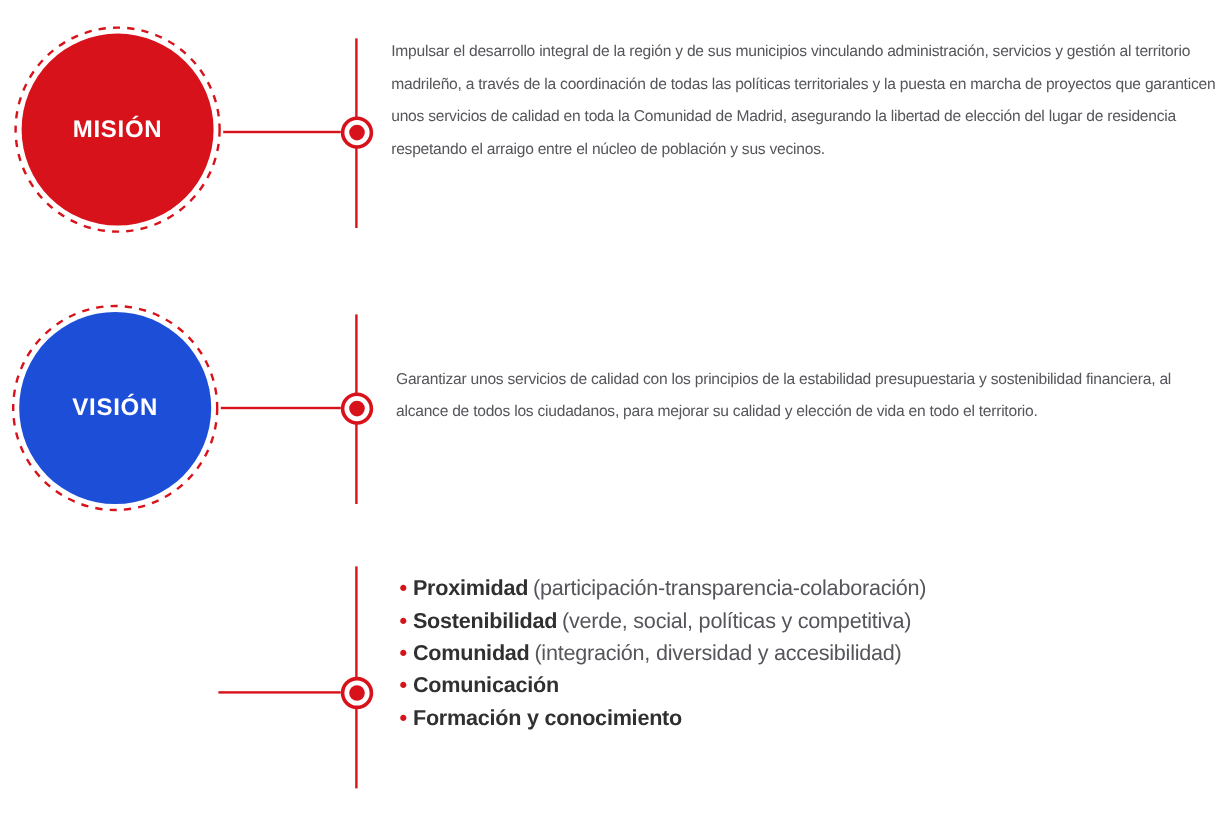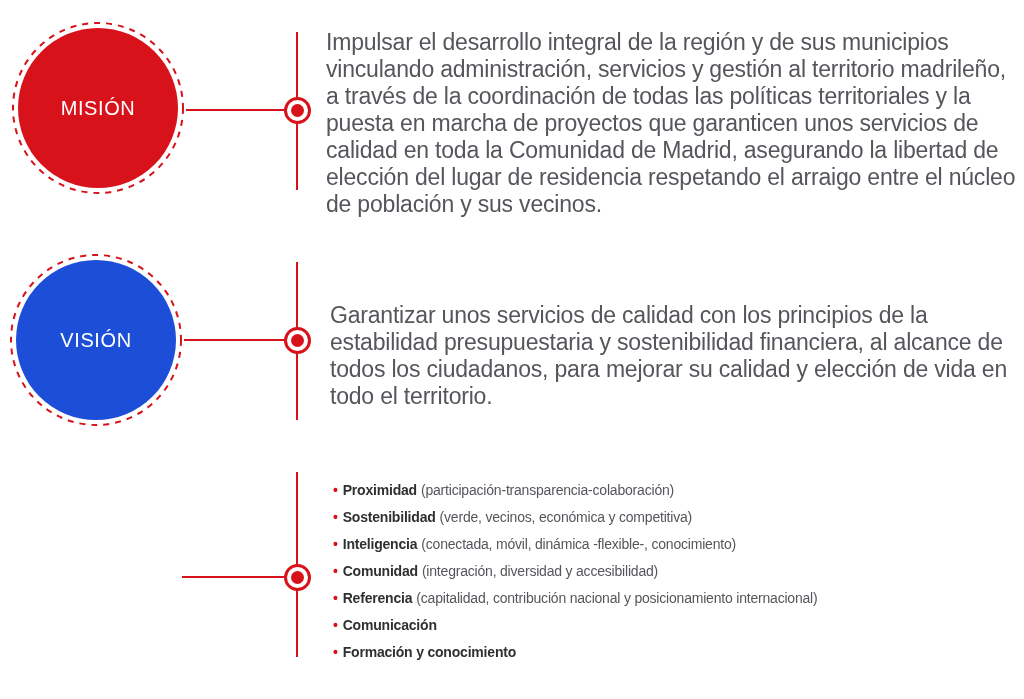--- a/index.html
+++ b/index.html
@@ -28,21 +28,21 @@
   .solid-circle {
     position: absolute;
     inset: 8px;
     border-radius: 50%;
     display: flex;
     align-items: center;
     justify-content: center;
   }
   .circle-label {
     color: #ffffff;
-    font-weight: normal;
+    font-weight: bold;
     font-size: 20px;
     letter-spacing: 0.6px;
   }
   .bg-red  { background: #D8121A; }
   .bg-gray { background: #1d4ed8; }
   .bg-teal { background: #1F9AA8; }
 
   
   .h-line {
     position: absolute;
@@ -70,28 +70,28 @@
   .bullseye .dot {
     width: 13px;
     height: 13px;
     border-radius: 50%;
     background: #D8121A;
   }
 
   
   .desc {
     position: absolute;
-    font-size: 23px;
+    font-size: 13px;
     line-height: 27px;
     color: #55565B;
     letter-spacing: -0.2px;
   }
   .valores-list {
     position: absolute;
-    font-size: 14px;
+    font-size: 18px;
     line-height: 27px;
     color: #55565B;
     letter-spacing: -0.2px;
   }
   .vitem .bullet {
     color: #D8121A;
     font-weight: bold;
     margin-right: 5px;
   }
   .vitem .term {
@@ -141,30 +141,24 @@
   <div class="v-line" style="left:296px; top:472px; height:185px;"></div>
   <div class="bullseye" style="left:284px; top:564px;">
     <span class="dot"></span>
   </div>
 
   <div class="valores-list" style="left:333px; top:477px; width:660px;">
     <div class="vitem">
       <span class="bullet">•</span><span class="term">Proximidad</span><span class="detail">(participación-transparencia-colaboración)</span>
     </div>
     <div class="vitem">
-      <span class="bullet">•</span><span class="term">Sostenibilidad</span><span class="detail">(verde, vecinos, económica y competitiva)</span>
-    </div>
-    <div class="vitem">
-      <span class="bullet">•</span><span class="term">Inteligencia</span><span class="detail">(conectada, móvil, dinámica -flexible-, conocimiento)</span>
+      <span class="bullet">•</span><span class="term">Sostenibilidad</span><span class="detail">(verde, social, políticas y competitiva)</span>
     </div>
     <div class="vitem">
       <span class="bullet">•</span><span class="term">Comunidad</span><span class="detail">(integración, diversidad y accesibilidad)</span>
-    </div>
-    <div class="vitem">
-      <span class="bullet">•</span><span class="term">Referencia</span><span class="detail">(capitalidad, contribución nacional y posicionamiento internacional)</span>
     </div>
     <div class="vitem">
       <span class="bullet">•</span><span class="term">Comunicación</span>
     </div>
     <div class="vitem">
       <span class="bullet">•</span><span class="term">Formación y conocimiento</span>
     </div>
   </div>
 
 </div>

